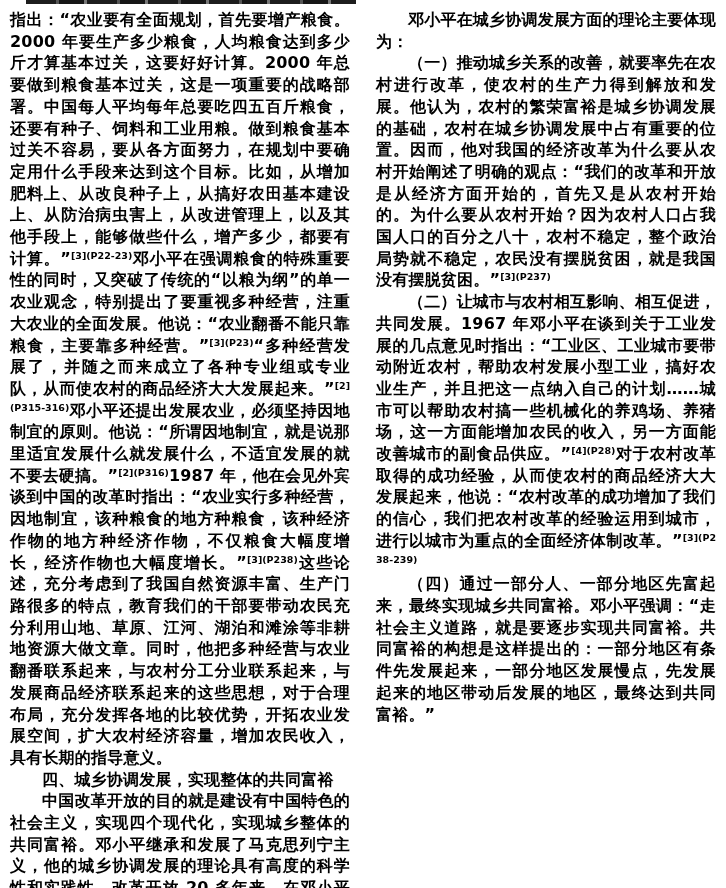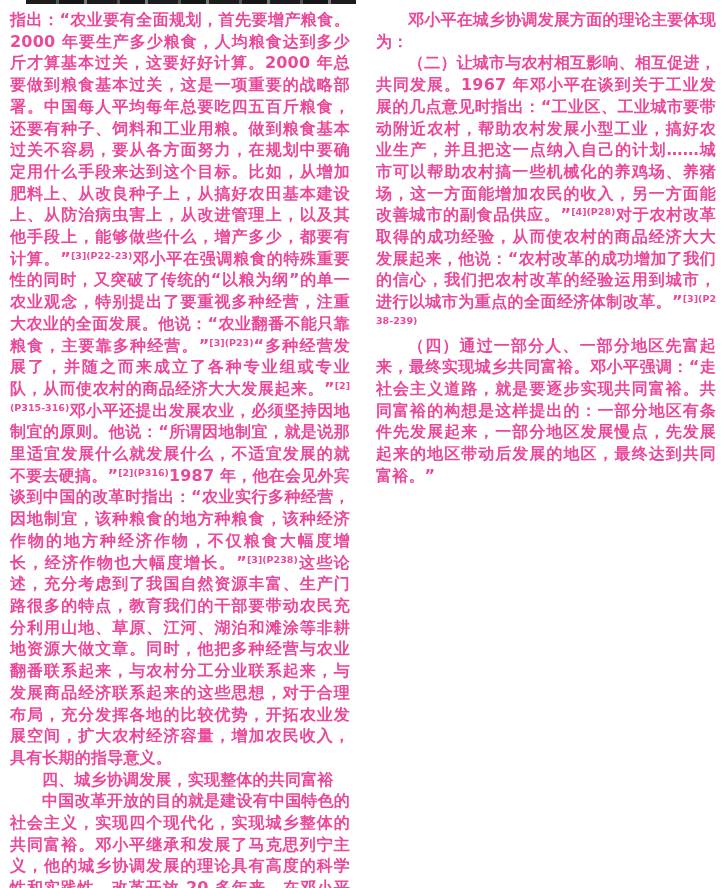--- a/index.html
+++ b/index.html
@@ -6,21 +6,21 @@
   body {
     background: #e8e8e8;
     font-family: "DejaVu Sans", sans-serif;
   }
   .page {
     position: relative;
     width: 726px;
     height: 888px;
     background: #ffffff;
     overflow: hidden;
-    color: #ec4899;
+    color: #000000;
   }
   
   .top-fragment {
     position: absolute;
     top: 0; left: 26px;
     width: 330px; height: 4px;
     background: repeating-linear-gradient(90deg,
       #1d1d1d 0px, #1d1d1d 30px,
       #555 30px, #555 33px,
       #161616 33px, #161616 58px,
@@ -63,17 +63,18 @@
 <div class="page">
   <div class="top-fragment"></div>
   <div class="columns">
     <div class="column" id="col-left">
         <p class="para"><span>指出：“农业要有全面规划，首先要增产粮食。2000 年要生产多少粮食，人均粮食达到多少斤才算基本过关，这要好好计算。2000 年总要做到粮食基本过关，这是一项重要的战略部署。中国每人平均每年总要吃四五百斤粮食，还要有种子、饲料和工业用粮。做到粮食基本过关不容易，要从各方面努力，在规划中要确定用什么手段来达到这个目标。比如，从增加肥料上、从改良种子上，从搞好农田基本建设上、从防治病虫害上，从改进管理上，以及其他手段上，能够做些什么，增产多少，都要有计算。”</span><sup class="cite">[3](P22-23)</sup><span>邓小平在强调粮食的特殊重要性的同时，又突破了传统的“以粮为纲”的单一农业观念，特别提出了要重视多种经营，注重大农业的全面发展。他说：“农业翻番不能只靠粮食，主要靠多种经营。”</span><sup class="cite">[3](P23)</sup><span>“多种经营发展了，并随之而来成立了各种专业组或专业队，从而使农村的商品经济大大发展起来。”</span><sup class="cite">[2](P315-316)</sup><span>邓小平还提出发展农业，必须坚持因地制宜的原则。他说：“所谓因地制宜，就是说那里适宜发展什么就发展什么，不适宜发展的就不要去硬搞。”</span><sup class="cite">[2](P316)</sup><span>1987 年，他在会见外宾谈到中国的改革时指出：“农业实行多种经营，因地制宜，该种粮食的地方种粮食，该种经济作物的地方种经济作物，不仅粮食大幅度增长，经济作物也大幅度增长。”</span><sup class="cite">[3](P238)</sup><span>这些论述，充分考虑到了我国自然资源丰富、生产门路很多的特点，教育我们的干部要带动农民充分利用山地、草原、江河、湖泊和滩涂等非耕地资源大做文章。同时，他把多种经营与农业翻番联系起来，与农村分工分业联系起来，与发展商品经济联系起来的这些思想，对于合理布局，充分发挥各地的比较优势，开拓农业发展空间，扩大农村经济容量，增加农民收入，具有长期的指导意义。</span></p>
         <p class="para indent heading"><span>四、城乡协调发展，实现整体的共同富裕</span></p>
         <p class="para indent"><span>中国改革开放的目的就是建设有中国特色的社会主义，实现四个现代化，实现城乡整体的共同富裕。邓小平继承和发展了马克思列宁主义，他的城乡协调发展的理论具有高度的科学性和实践性。改革开放 20 多年来，在邓小平理论的指导下，我国的城乡关系得到了不断的改善，开始走上了协调发展的轨道。</span></p>
       </div>
     <div class="column" id="col-right">
         <p class="para indent"><span>邓小平在城乡协调发展方面的理论主要体现为：</span></p>
+        <p class="para indent"><span>（一）推动城乡关系的改善，就要率先在农村进行改革，使农村的生产力得到解放和发展。他认为，农村的繁荣富裕是城乡协调发展的基础，农村在城乡协调发展中占有重要的位置。因而，他对我国的经济改革为什么要从农村开始阐述了明确的观点：“我们的改革和开放是从经济方面开始的，首先又是从农村开始的。为什么要从农村开始？因为农村人口占我国人口的百分之八十，农村不稳定，整个政治局势就不稳定，农民没有摆脱贫困，就是我国没有摆脱贫困。”</span><sup class="cite">[3](P237)</sup></p>
         <p class="para indent"><span>（二）让城市与农村相互影响、相互促进，共同发展。1967 年邓小平在谈到关于工业发展的几点意见时指出：“工业区、工业城市要带动附近农村，帮助农村发展小型工业，搞好农业生产，并且把这一点纳入自己的计划……城市可以帮助农村搞一些机械化的养鸡场、养猪场，这一方面能增加农民的收入，另一方面能改善城市的副食品供应。”</span><sup class="cite">[4](P28)</sup><span>对于农村改革取得的成功经验，从而使农村的商品经济大大发展起来，他说：“农村改革的成功增加了我们的信心，我们把农村改革的经验运用到城市，进行以城市为重点的全面经济体制改革。”</span><sup class="cite">[3](P238-239)</sup></p>
         <p class="para indent"><span>（四）通过一部分人、一部分地区先富起来，最终实现城乡共同富裕。邓小平强调：“走社会主义道路，就是要逐步实现共同富裕。共同富裕的构想是这样提出的：一部分地区有条件先发展起来，一部分地区发展慢点，先发展起来的地区带动后发展的地区，最终达到共同富裕。”</span></p>
       </div>
   </div>
 </div>
 
 </body></html>

